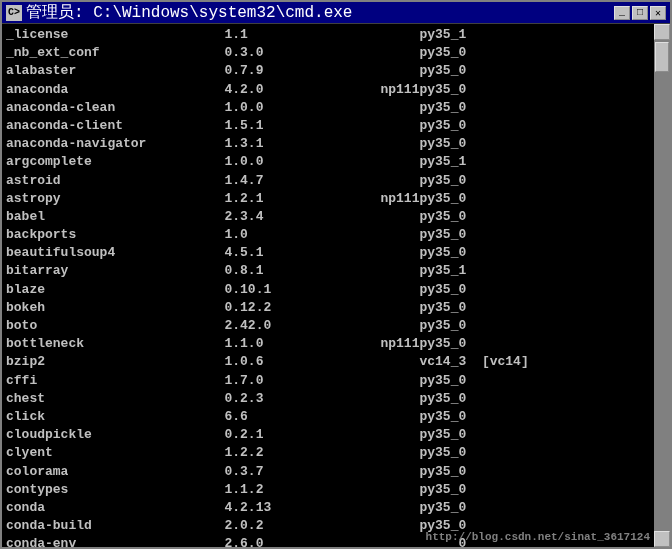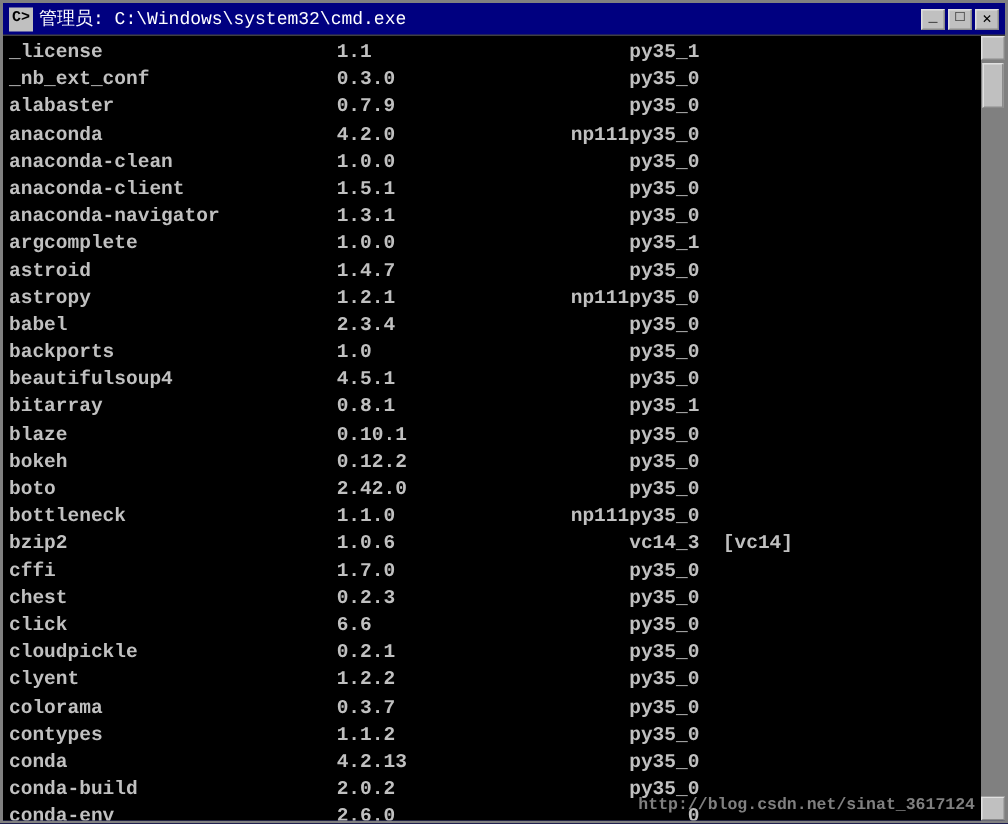--- a/index.html
+++ b/index.html
@@ -39,21 +39,21 @@
       height: 16px;
       background: #c0c0c0;
       display: flex;
       align-items: center;
       justify-content: center;
       font-size: 10px;
       color: black;
       font-weight: bold;
     }
     .title-text {
-      font-size: 12px;
+      font-size: 16px;
       color: white;
     }
     .title-bar-buttons {
       display: flex;
       gap: 2px;
     }
     .title-btn {
       width: 16px;
       height: 14px;
       background: #c0c0c0;

